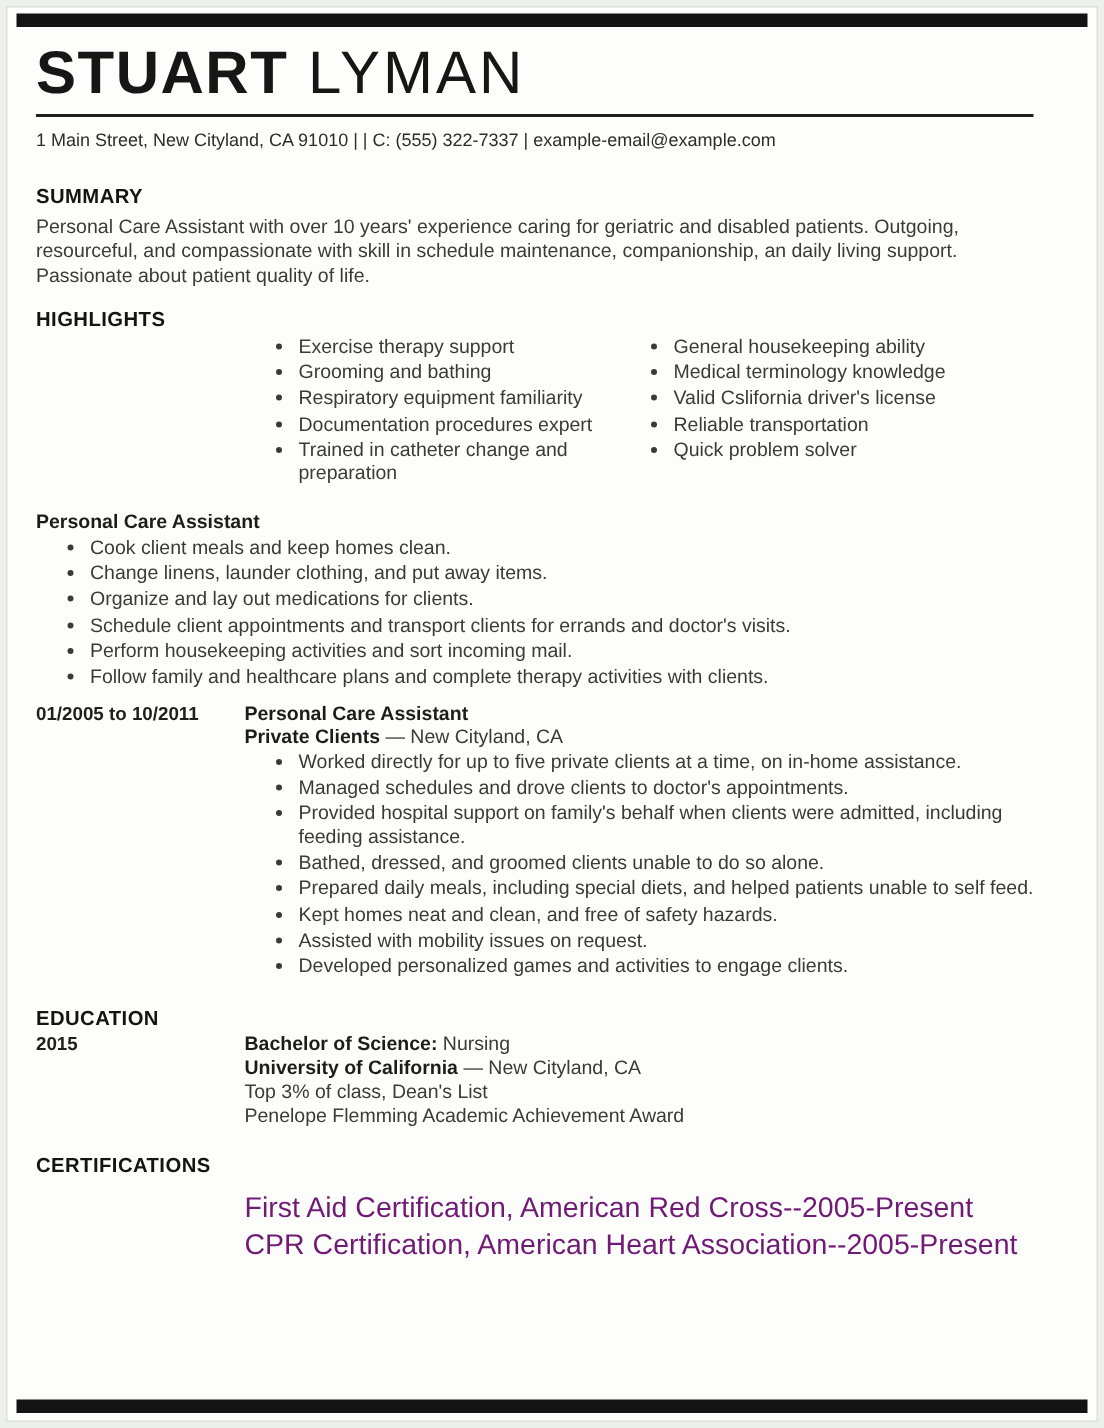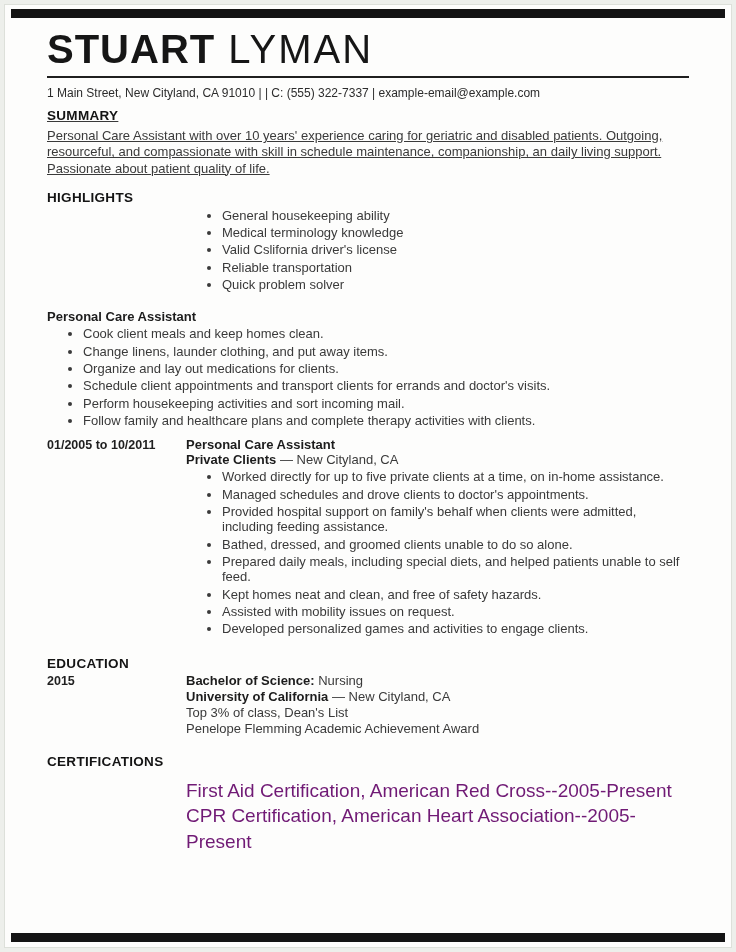--- a/index.html
+++ b/index.html
@@ -14,30 +14,30 @@
     width:728px;height:944px;
     margin:4px;
     background:#fdfdfc;
     border:1px solid #dde0da;
     box-sizing:border-box;
     overflow:hidden;
   }
   .bar{position:absolute;left:6px;right:6px;height:9px;background:#141414;}
   .bar.top{top:4px;}
   .bar.bottom{bottom:5px;}
-  .content{padding:24px 42px 0 42px;}
+  .content{padding:24px 42px 0 19px;}
 
   .name{margin:0;font-size:40px;line-height:1;color:#161616;white-space:nowrap;}
   .name .nf{font-weight:900;letter-spacing:1px;}
   .name .nl{font-weight:400;letter-spacing:2px;}
   .name-rule{height:2px;background:#1f1f1f;margin-top:7px;}
   .contact{margin-top:8px;font-size:12px;color:#2c2c2c;}
 
   .sec-h{font-size:13.5px;font-weight:700;color:#141414;letter-spacing:.3px;margin:0;}
-  .summary-sec{margin-top:8px;text-decoration:underline;}
+  .summary-sec{margin-top:23px;}
   .summary-text{margin-top:5px;font-size:13px;line-height:1.25;color:#3a3a3a;}
 
   .hl-sec{margin-top:13px;}
   .hl-cols{display:flex;margin-left:139px;margin-top:1px;}
   .hl-col1{width:250px;flex:none;}
   .hl-col2{flex:1;}
   ul{margin:2px 0 0;padding-left:36px;list-style:disc;}
   li{font-size:13px;line-height:1.18;color:#3a3a3a;margin:0 0 2px;}
 
   .exp-sec{margin-top:15px;}
@@ -71,20 +71,29 @@
     <div class="contact">1 Main Street, New Cityland, CA 91010 |  | C: (555) 322-7337 | example-email@example.com</div>
 
     <div class="summary-sec">
       <h2 class="sec-h">SUMMARY</h2>
       <div class="summary-text">Personal Care Assistant with over 10 years' experience caring for geriatric and disabled patients. Outgoing, resourceful, and compassionate with skill in schedule maintenance, companionship, an daily living support. Passionate about patient quality of life.</div>
     </div>
 
     <div class="hl-sec">
       <h2 class="sec-h">HIGHLIGHTS</h2>
       <div class="hl-cols">
+        <div class="hl-col1">
+          <ul>
+            <li>Exercise therapy support</li>
+            <li>Grooming and bathing</li>
+            <li>Respiratory equipment familiarity</li>
+            <li>Documentation procedures expert</li>
+            <li>Trained in catheter change and preparation</li>
+          </ul>
+        </div>
         <div class="hl-col2">
           <ul>
             <li>General housekeeping ability</li>
             <li>Medical terminology knowledge</li>
             <li>Valid Cslifornia driver's license</li>
             <li>Reliable transportation</li>
             <li>Quick problem solver</li>
           </ul>
         </div>
       </div>

